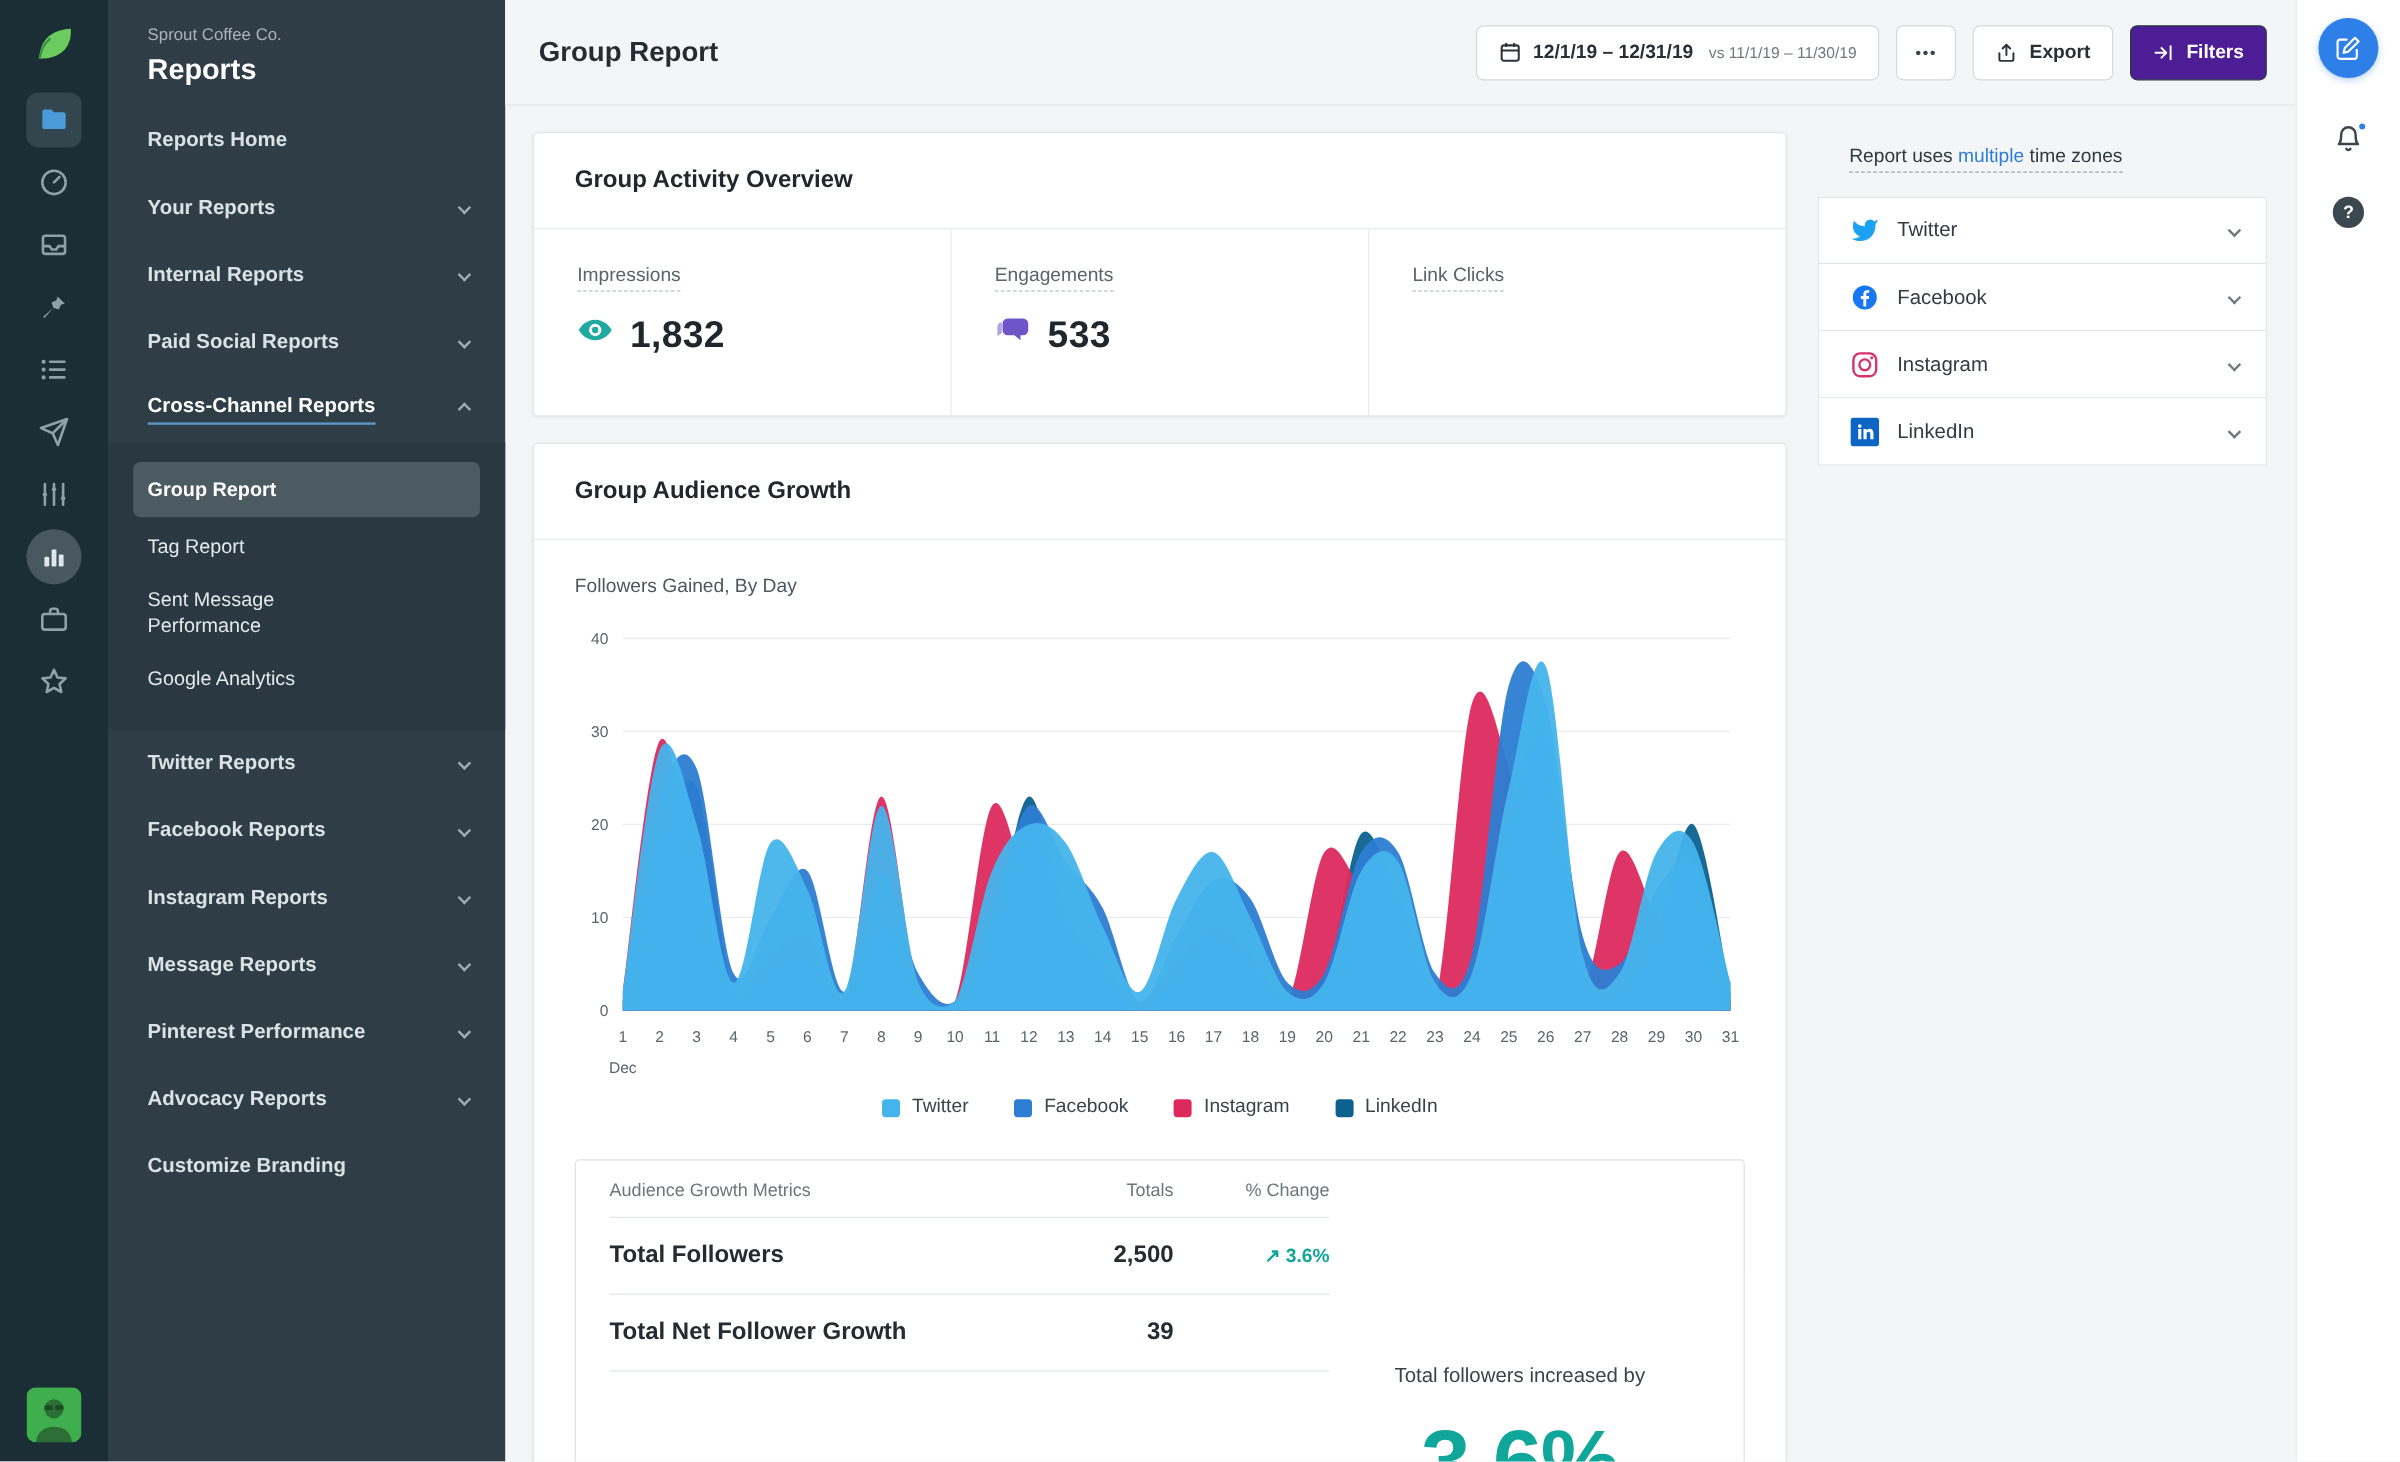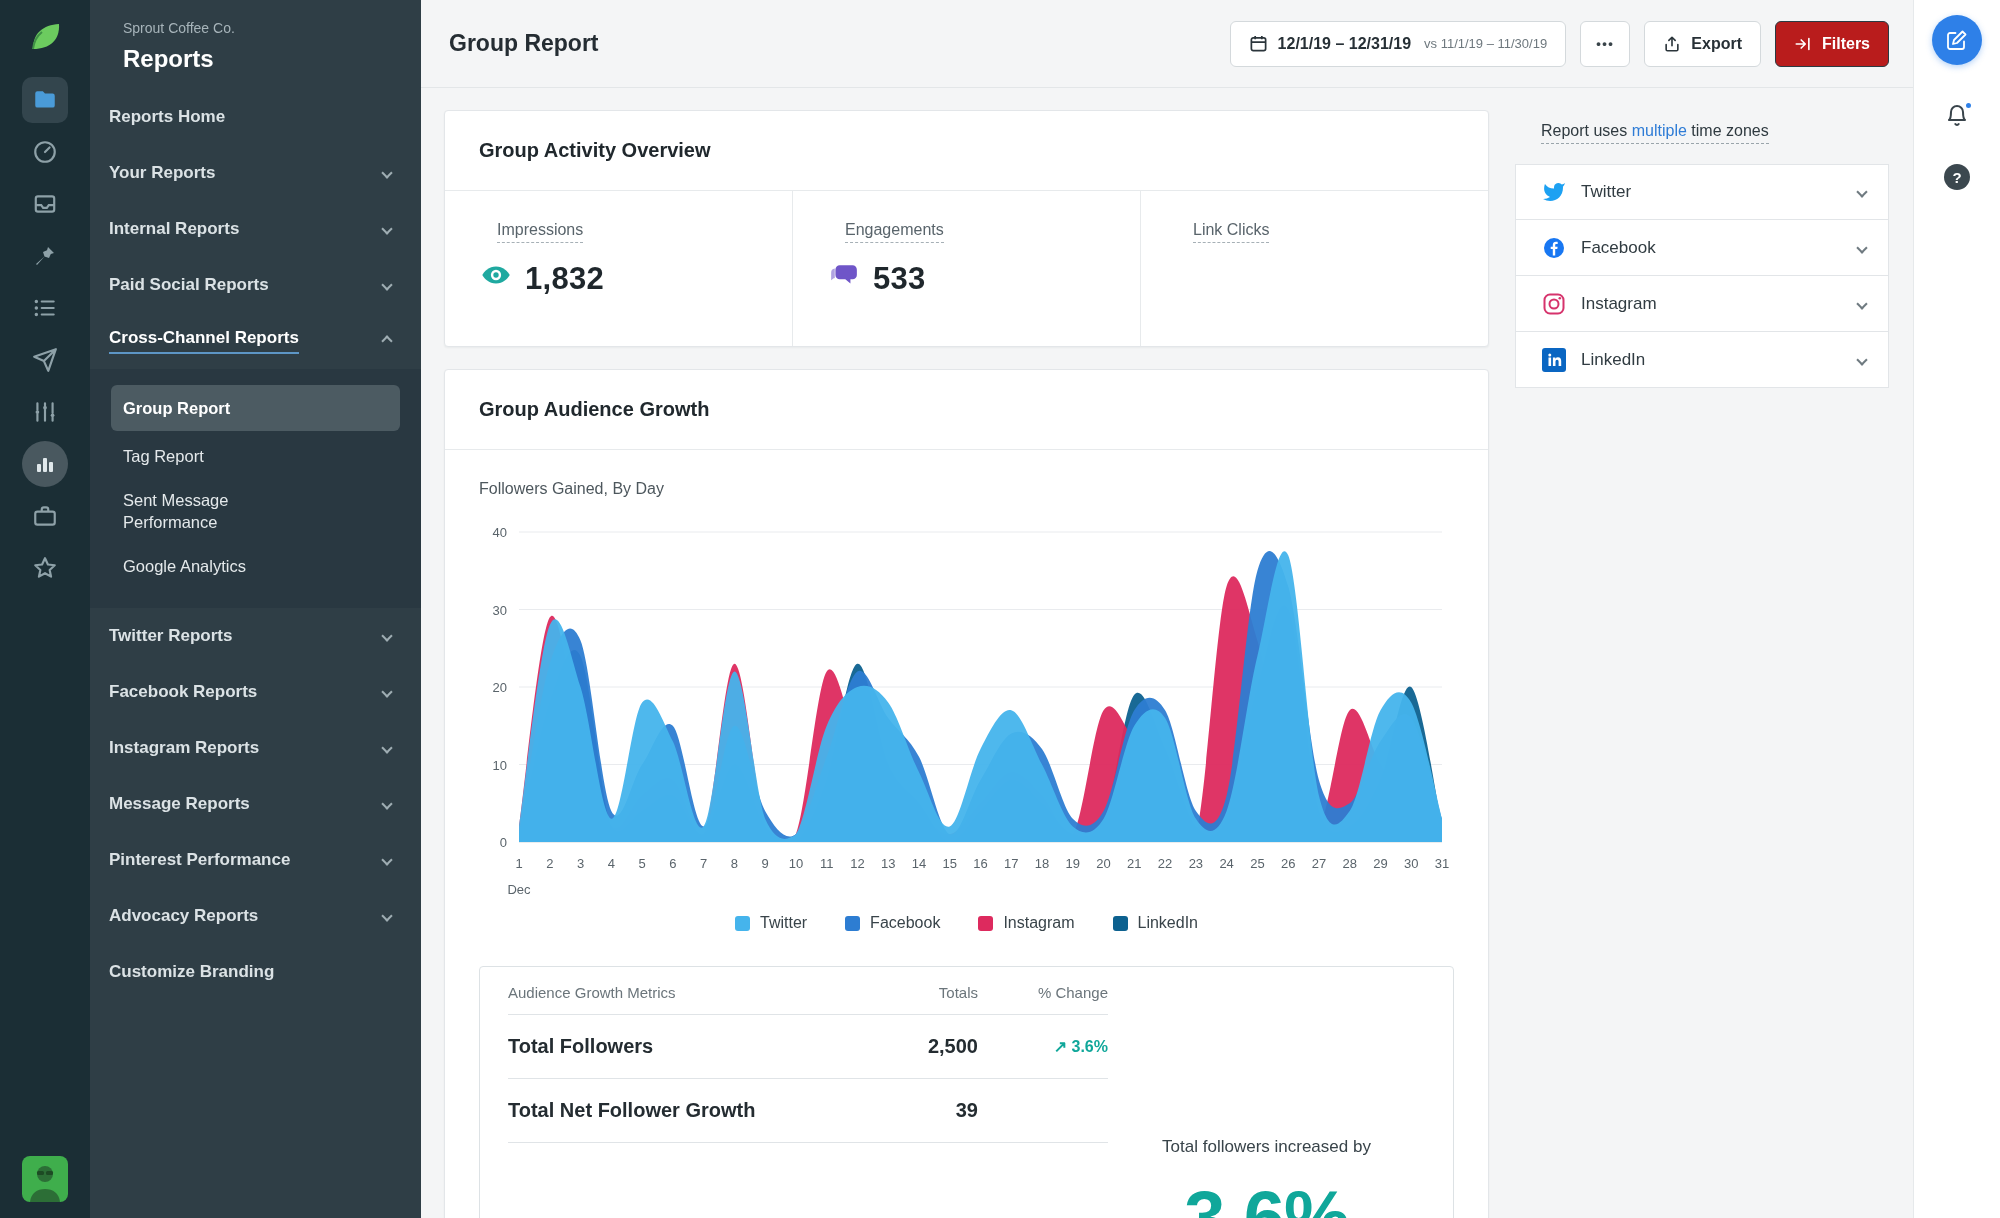--- a/index.html
+++ b/index.html
@@ -16,48 +16,48 @@
   .rail-logo { width:46px; height:46px; display:flex; align-items:center; justify-content:center; margin-bottom:14px; cursor:pointer; }
   .rail-btn { width:46px; height:46px; margin:3px 0; display:flex; align-items:center; justify-content:center; background:transparent; border:none; color:#8ea1a8; cursor:pointer; border-radius:10px; padding:0; }
   .rail-btn.sq-active { background:#33454d; }
   .rail-btn.circ-active { background:#49585f; border-radius:50%; color:#dfe7ea; }
   .rail-avatar { position:absolute; bottom:16px; width:46px; height:46px; border-radius:8px; overflow:hidden; cursor:pointer; }
   
   .sidebar { width:331px; flex-shrink:0; background:#2f3e46; color:#dde3e6; padding-top:20px; display:flex; flex-direction:column; }
   .side-head { padding:0 26px 16px 33px; }
   .side-company { font-size:14px; color:#a7b4ba; margin-bottom:9px; }
   .side-title { font-size:24px; font-weight:700; color:#fff; }
-  .side-item { display:flex; align-items:center; height:56px; padding:0 30px 0 19px; font-size:17px; font-weight:600; color:#dbe2e5; cursor:pointer; }
+  .side-item { display:flex; align-items:center; height:56px; padding:0 30px 0 33px; font-size:17px; font-weight:600; color:#dbe2e5; cursor:pointer; }
   .side-item .chev { margin-left:auto; }
   .side-item.active .side-label { color:#fff; font-weight:700; border-bottom:2px solid #5d96c6; padding-bottom:4px; }
   .side-sub { background:#293841; padding:14px 0 16px; }
   .sub-item { display:flex; align-items:center; min-height:46px; margin:2px 21px; padding:8px 12px; font-size:16.5px; color:#e4e9eb; border-radius:6px; cursor:pointer; line-height:1.35; }
   .sub-item.selected { background:#4c5b62; color:#fff; font-weight:600; }
   .sub-item .sub-label { display:block; max-width:190px; }
   .chev { width:8px; height:8px; border-right:2px solid #9fadb3; border-bottom:2px solid #9fadb3; transform:rotate(45deg); flex-shrink:0; }
   .chev.up { transform:rotate(-135deg); }
   
   .content { flex:1; min-width:0; display:flex; flex-direction:column; }
   .topbar { height:88px; flex-shrink:0; display:flex; align-items:center; padding:0 24px 0 28px; border-bottom:1px solid #e3e6e8; background:#f4f5f6; }
   .topbar h1 { font-size:23px; font-weight:700; color:#252d33; margin:0; }
   .actions { margin-left:auto; display:flex; gap:14px; align-items:center; }
   .btn { display:flex; align-items:center; gap:10px; height:46px; padding:0 18px; background:#fff; border:1px solid #d4d9dc; border-radius:6px; font-size:16px; font-weight:700; color:#273036; cursor:pointer; font-family:Liberation Sans, sans-serif; }
   .btn .date-sub { font-size:13px; font-weight:400; color:#6e787e; margin-left:3px; }
-  .btn.dark { background:#b91c1c; border-color:#2b3a42; color:#fff; }
+  .btn.dark { background:#4c1d95; border-color:#2b3a42; color:#fff; }
   .btn.more { letter-spacing:1.5px; font-size:13px; padding:0 15px; color:#39444a; }
   .body-row { flex:1; display:flex; min-height:0; }
   .main-col { width:1094px; flex-shrink:0; padding:22px 0 0 23px; }
   .card { width:1045px; background:#fff; border:1px solid #e3e6e9; border-radius:4px; box-shadow:0 1px 2px rgba(20,30,40,.05); }
   .card + .card { margin-top:22px; }
   .card-title { padding:28px 34px; font-size:20px; font-weight:700; color:#20282d; border-bottom:1px solid #e7eaec; }
   
   .metrics { display:flex; }
   .metric { flex:1; padding:30px 20px 48px 36px; }
   .metric + .metric { border-left:1px solid #e7eaec; }
-  .metric-label { display:inline-block; font-size:16px; color:#59646b; border-bottom:1px dashed #a6b0b6; padding-bottom:3px; margin-bottom:17px;margin-left:16px; }
+  .metric-label { display:inline-block; font-size:16px; color:#59646b; border-bottom:1px dashed #a6b0b6; padding-bottom:3px; margin-bottom:17px; }
   .metric-value { display:flex; align-items:center; gap:14px; font-size:31px; font-weight:700; color:#1f272c; letter-spacing:.3px; }
   
   .growth-body { padding:30px 34px 60px; }
   .chart-sub { font-size:16px; color:#4d575d; margin-bottom:8px; }
   #growth-chart { width:977px; height:400px; display:block; }
   .tick { font-size:13px; fill:#5a646b; font-family:"Liberation Sans", sans-serif; }
   .legend { display:flex; justify-content:center; gap:38px; margin-top:8px; }
   .legend-item { display:flex; align-items:center; gap:10px; font-size:16px; color:#39444a; cursor:pointer; }
   .swatch { width:15px; height:15px; border-radius:3px; display:inline-block; }
   

